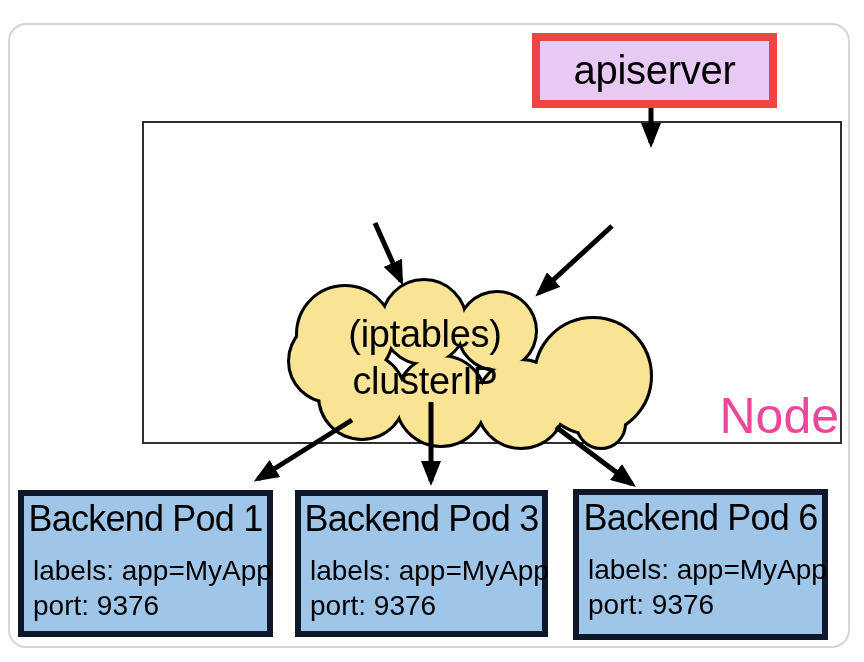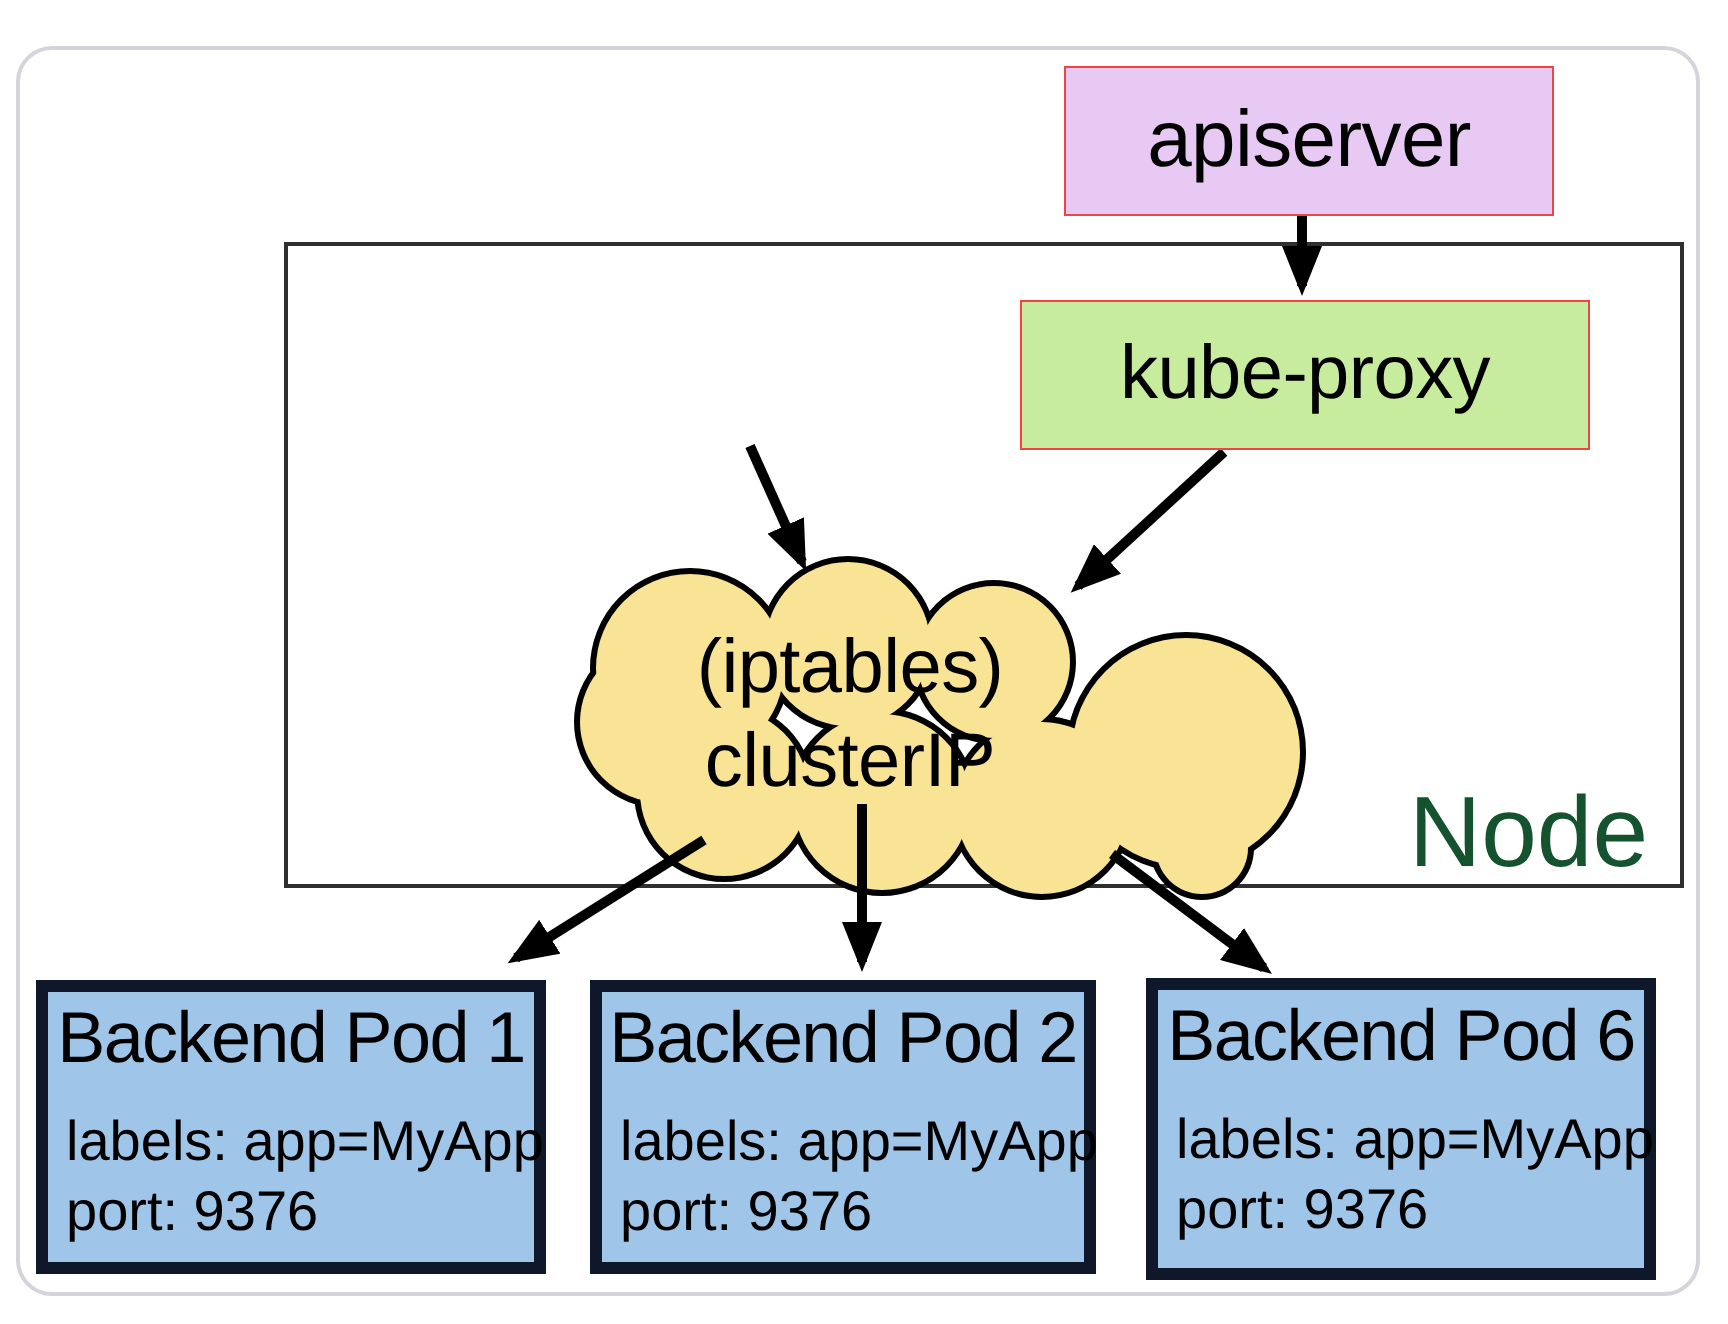--- a/index.html
+++ b/index.html
@@ -11,27 +11,27 @@
   .frame {
     position:absolute; left:8px; top:23px; width:838px; height:621px;
     border:2px solid #d4d4dc; border-radius:18px; background:#ffffff;
   }
   
   .node-rect {
     position:absolute; left:142px; top:121px; width:696px; height:319px;
     border:2px solid #2f2f2f; background:#ffffff; z-index:1;
   }
   .node-label {
-    position:absolute; right:16px; bottom:0px; font-size:50px; line-height:1.05;
-    color:#14532d; z-index:2;margin-left:20px;
+    position:absolute; right:1px; bottom:0px; font-size:50px; line-height:1.05;
+    color:#ec4899; z-index:2;margin-left:20px;
   }
   
   .box {
     position:absolute; display:flex; align-items:center; justify-content:center;
-    border:1px solid #ef4444; box-sizing:border-box; z-index:3;
+    border:8px solid #ef4444; box-sizing:border-box; z-index:3;
     font-size:38px; letter-spacing:-0.3px;
   }
   .apiserver { left:532px; top:33px;  width:245px; height:75px; background:var(--apiserver-fill); font-size:40px; }
   .client    { left:202px; top:146px; width:255px; height:76px; background:var(--client-fill); }
   .kubeproxy { left:510px; top:150px; width:285px; height:75px; background:var(--kube-proxy-fill); }
   
   .diagram-svg { position:absolute; left:0; top:0; width:864px; height:662px; z-index:2; }
   use.cloud-stroked { fill:var(--cluster-ip-fill); stroke:#000; stroke-width:6px; }
   use.cloud-filled  { fill:var(--cluster-ip-fill); stroke:none; }
   .arrow { stroke:#000; stroke-width:5px; }
@@ -60,23 +60,20 @@
 
   <div class="box apiserver">
     <span>apiserver</span>
   </div>
 
   <div class="node-rect">
     <div class="node-label">Node</div>
   </div>
 
 
-  <div class="box kubeproxy">
-    <span>kube-proxy</span>
-  </div>
 
   <svg class="diagram-svg" viewBox="0 0 864 662">
     <defs>
       <g id="cloudShape">
         <circle cx="345" cy="334" r="47"></circle>
         <circle cx="424" cy="322" r="41"></circle>
         <circle cx="497" cy="331" r="38"></circle>
         <circle cx="593" cy="376" r="57"></circle>
         <circle cx="601" cy="424" r="23"></circle>
         <circle cx="521" cy="404" r="43"></circle>
@@ -107,21 +104,21 @@
     <div>clusterIP</div>
   </div>
 
   <div class="pod pod1">
     <div class="pod-title">Backend Pod 1</div>
     <div class="pod-line first">labels: app=MyApp</div>
     <div class="pod-line">port: 9376</div>
   </div>
 
   <div class="pod pod2">
-    <div class="pod-title">Backend Pod 2</div>
+    <div class="pod-title">Backend Pod 3</div>
     <div class="pod-line first">labels: app=MyApp</div>
     <div class="pod-line">port: 9376</div>
   </div>
 
   <div class="pod pod3">
     <div class="pod-title">Backend Pod 6</div>
     <div class="pod-line first">labels: app=MyApp</div>
     <div class="pod-line">port: 9376</div>
   </div>
 

